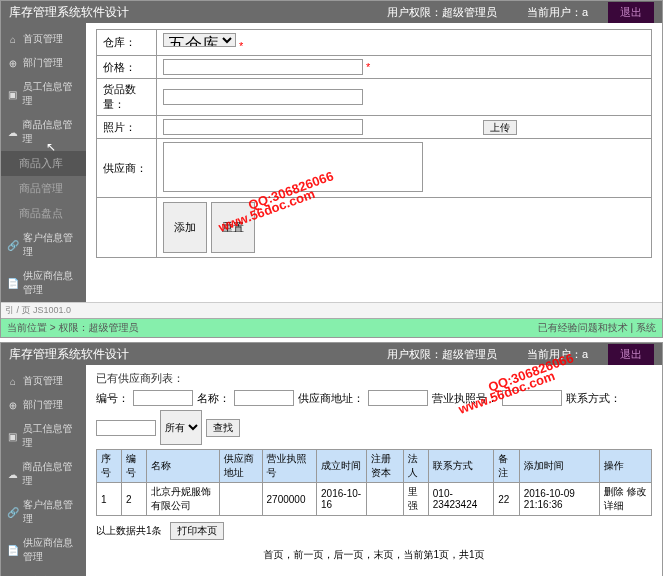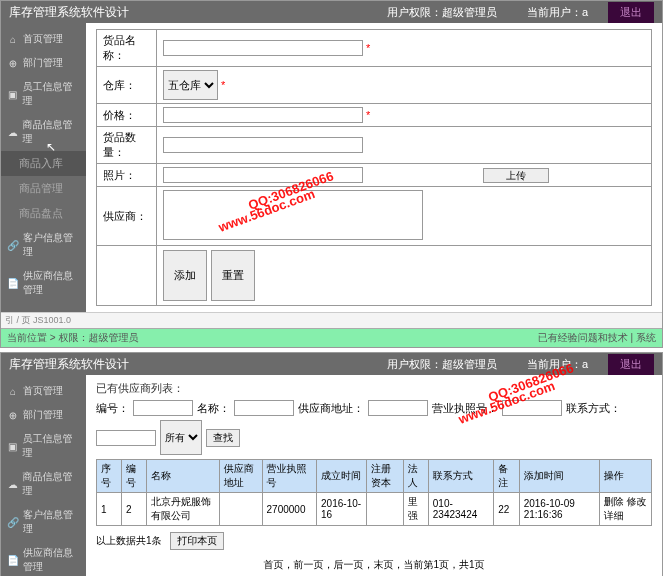--- a/index.html
+++ b/index.html
@@ -23,23 +23,23 @@
     
     .content { flex: 1; background: #fff; padding: 6px 10px; position: relative; }
     
     .section-title { font-size: 11px; margin-bottom: 4px; color: #333; }
     .section-title .date { margin-left: 20px; }
     
     .form-table { width: 100%; border-collapse: collapse; }
     .form-table td { border: 1px solid #999; padding: 3px 6px; font-size: 11px; vertical-align: middle; }
     .form-table td.label { width: 60px; background: #fff; text-align: left; }
     .form-table input[type="text"] { width: 200px; border: 1px solid #999; height: 16px; font-size: 11px; padding: 0 2px; }
-    .form-table select { border: 1px solid #999; height: 30px; font-size: 11px; }
+    .form-table select { border: 1px solid #999; height: 14px; font-size: 17px; }
     .form-table textarea { width: 260px; height: 50px; border: 1px solid #999; font-size: 11px; resize: none; }
-    .form-table .upload-btn { border: 1px solid #999; padding: 1px 22px; font-size: 10px; cursor: pointer; background: #eee; margin-left: 120px; }
+    .form-table .upload-btn { border: 1px solid #999; padding: 1px 6px; font-size: 10px; cursor: pointer; background: #eee; margin-left: 120px; }
     .required { color: #f00; margin-left: 3px; }
     
     .action-row td { border: 1px solid #999; padding: 4px 6px; }
     .action-row button { border: 1px solid #999; padding: 17px 10px; font-size: 11px; background: #eee; cursor: pointer; margin-right: 4px; }
     
     .footer-bar { background: #86efac; font-size: 10px; padding: 2px 6px; color: #555; display: flex; justify-content: space-between; border-top: 1px solid #aaa; }
     
     .search-bar { font-size: 11px; margin-bottom: 4px; display: flex; align-items: center; gap: 4px; flex-wrap: wrap; }
     .search-bar input[type="text"] { border: 1px solid #999; height: 16px; width: 60px; font-size: 10px; }
     .search-bar select { border: 1px solid #999; height: 35px; font-size: 10px; }
@@ -106,24 +106,20 @@
         </div>
       <div class="item">
           <span class="icon">📄</span>
           <span>供应商信息管理</span>
         </div>
       <span class="cursor-ptr">↖</span>
     </div>
     <div class="content">
       <table class="form-table">
         <tbody>
-            <tr>
-              <td class="label">货品名称：</td>
-              <td><input type="text" style=""><span class="required">*</span></td>
-            </tr>
         <tr>
               <td class="label">仓库：</td>
               <td><select><option>五仓库</option></select><span class="required">*</span></td>
             </tr>
         <tr>
               <td class="label">价格：</td>
               <td><input type="text" style=""><span class="required">*</span></td>
             </tr>
         <tr>
               <td class="label">货品数量：</td>

